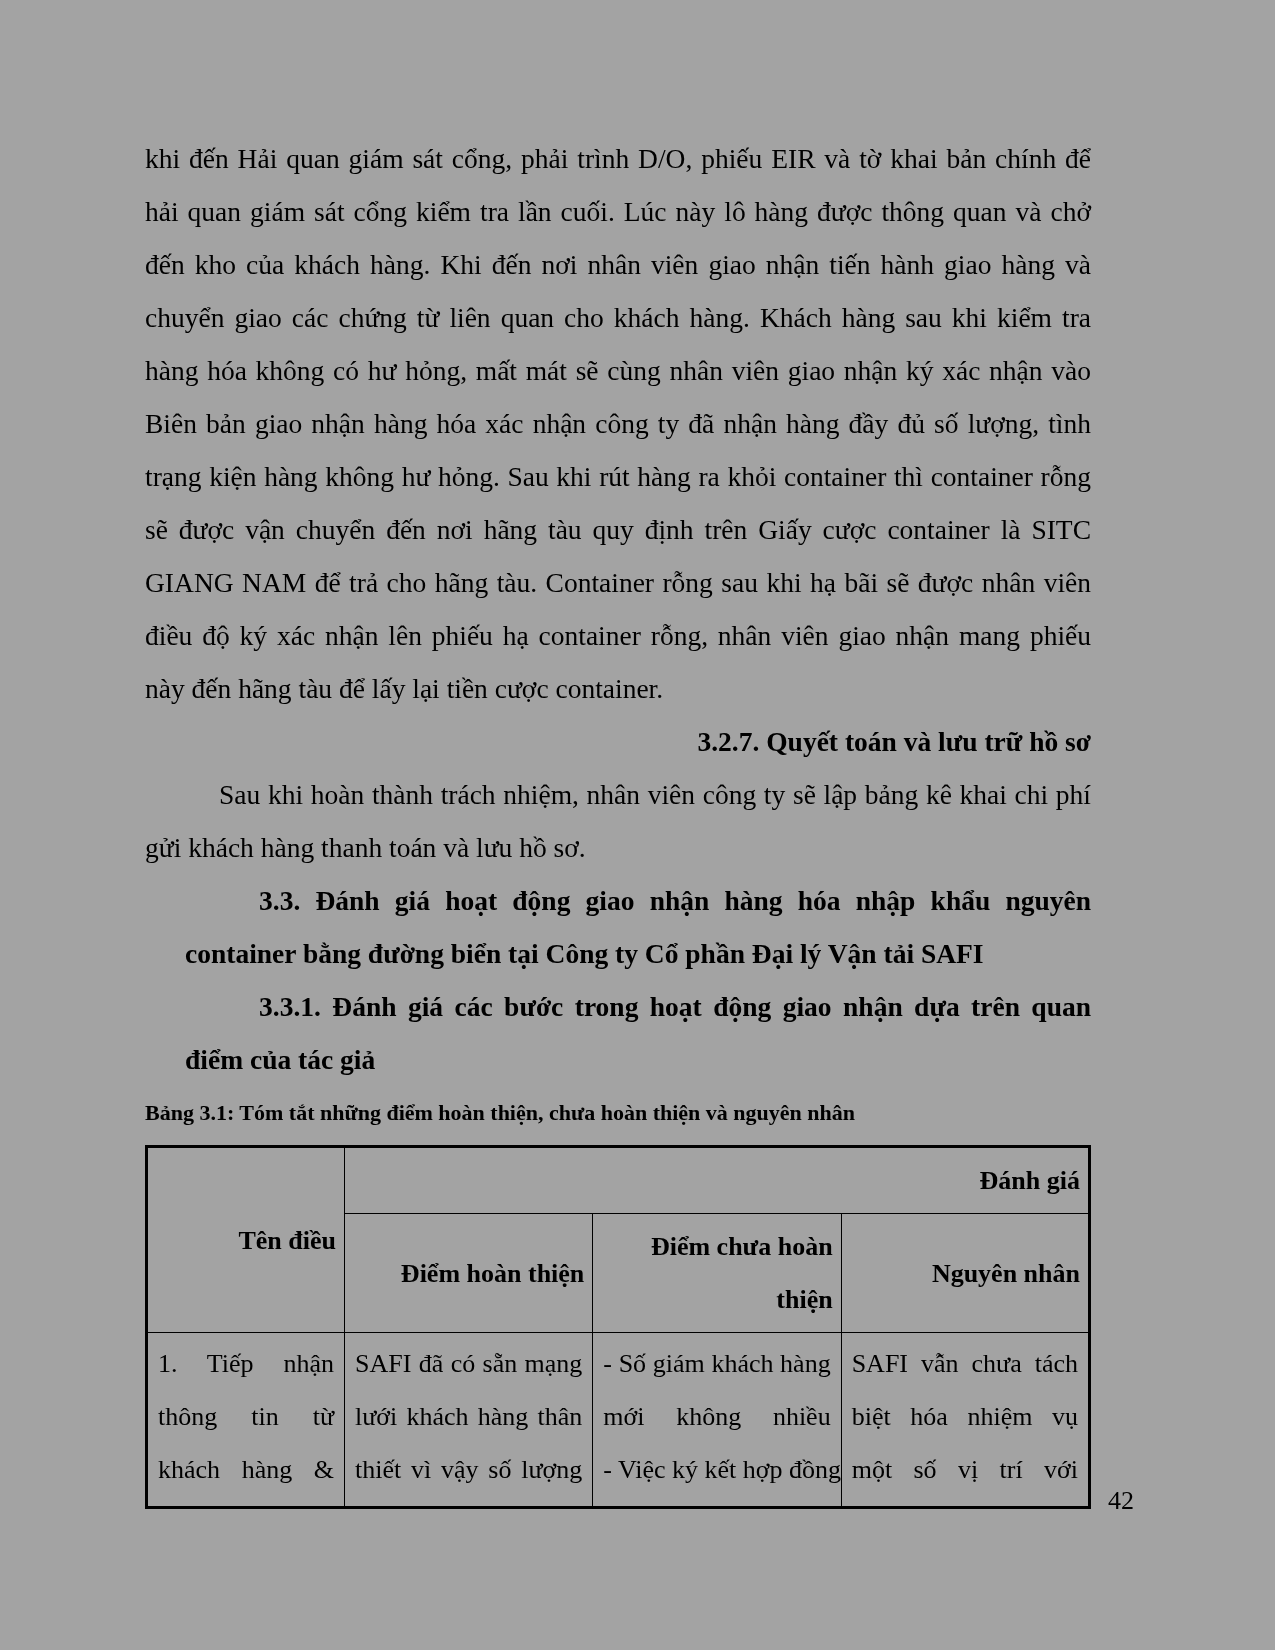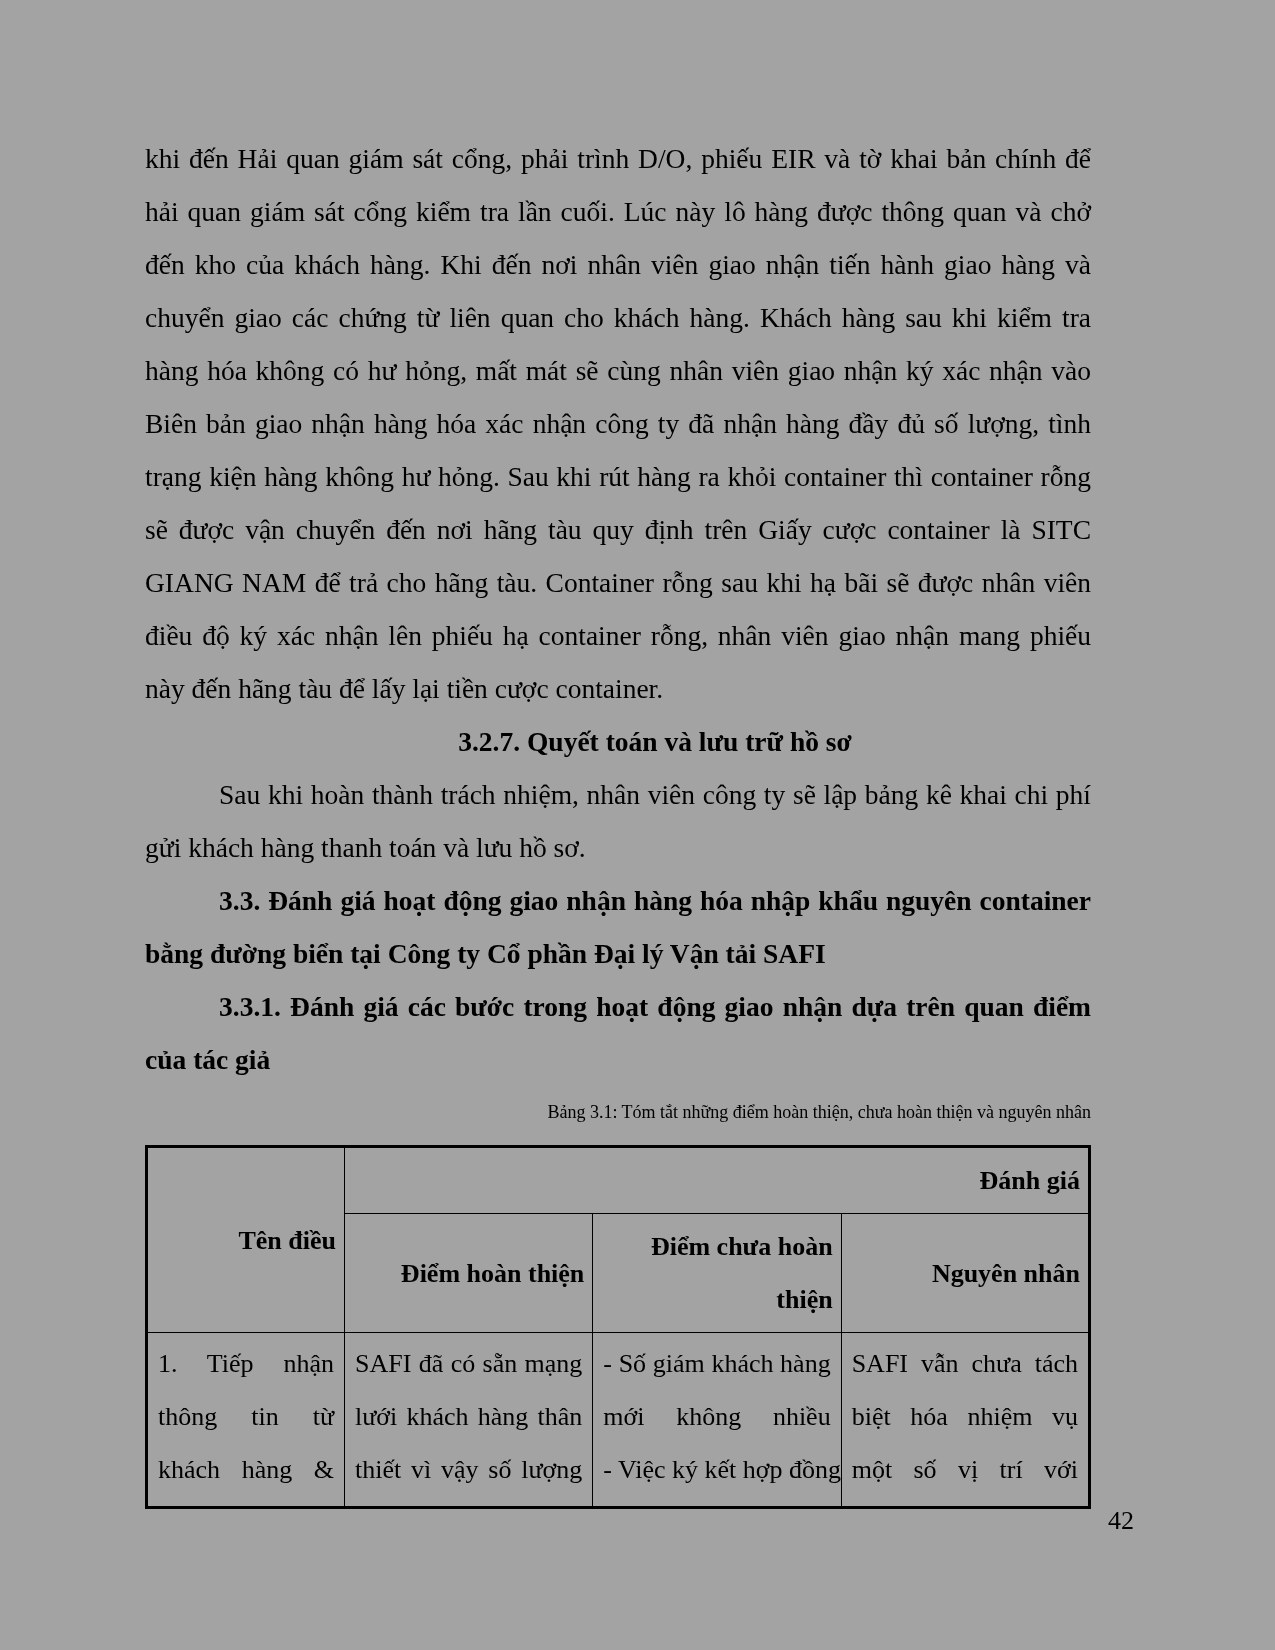--- a/index.html
+++ b/index.html
@@ -34,31 +34,33 @@
     letter-spacing: 0px;
   }
   p.body-par.indent {
     text-indent: 74px;
   }
   p.heading {
     margin: 0;
     font-size: 27.5px;
     line-height: 53px;
     font-weight: bold;
-    text-align: center;
+    text-align: right;
     text-indent: 74px;
   }
   p.heading.wrapgroup {
     text-align: justify;
+    margin-left: 40px;
   }
   p.caption {
     margin: 0;
-    font-size: 18px;
+    font-size: 22px;
     line-height: 53px;
-    text-align: right;
+    text-align: left;
+    font-weight: bold;
   }
   .table-wrap {
     margin-top: 6px;
     width: 946px;
   }
   table.eval-table {
     border-collapse: collapse;
     width: 946px;
     table-layout: fixed;
     border: 3px solid #000;
@@ -99,21 +101,21 @@
   td.cell-body .ln,
   td.cell-step .ln {
     display: block;
     text-align: justify;
     text-align-last: justify;
     white-space: nowrap;
   }
   .page-number {
     position: absolute;
     right: 141px;
-    bottom: 114px;
+    bottom: 134px;
     font-size: 26px;
     line-height: 30px;
   }
 </style>
 </head>
 <body>
 
 <div class="page">
 
   <div class="content">

